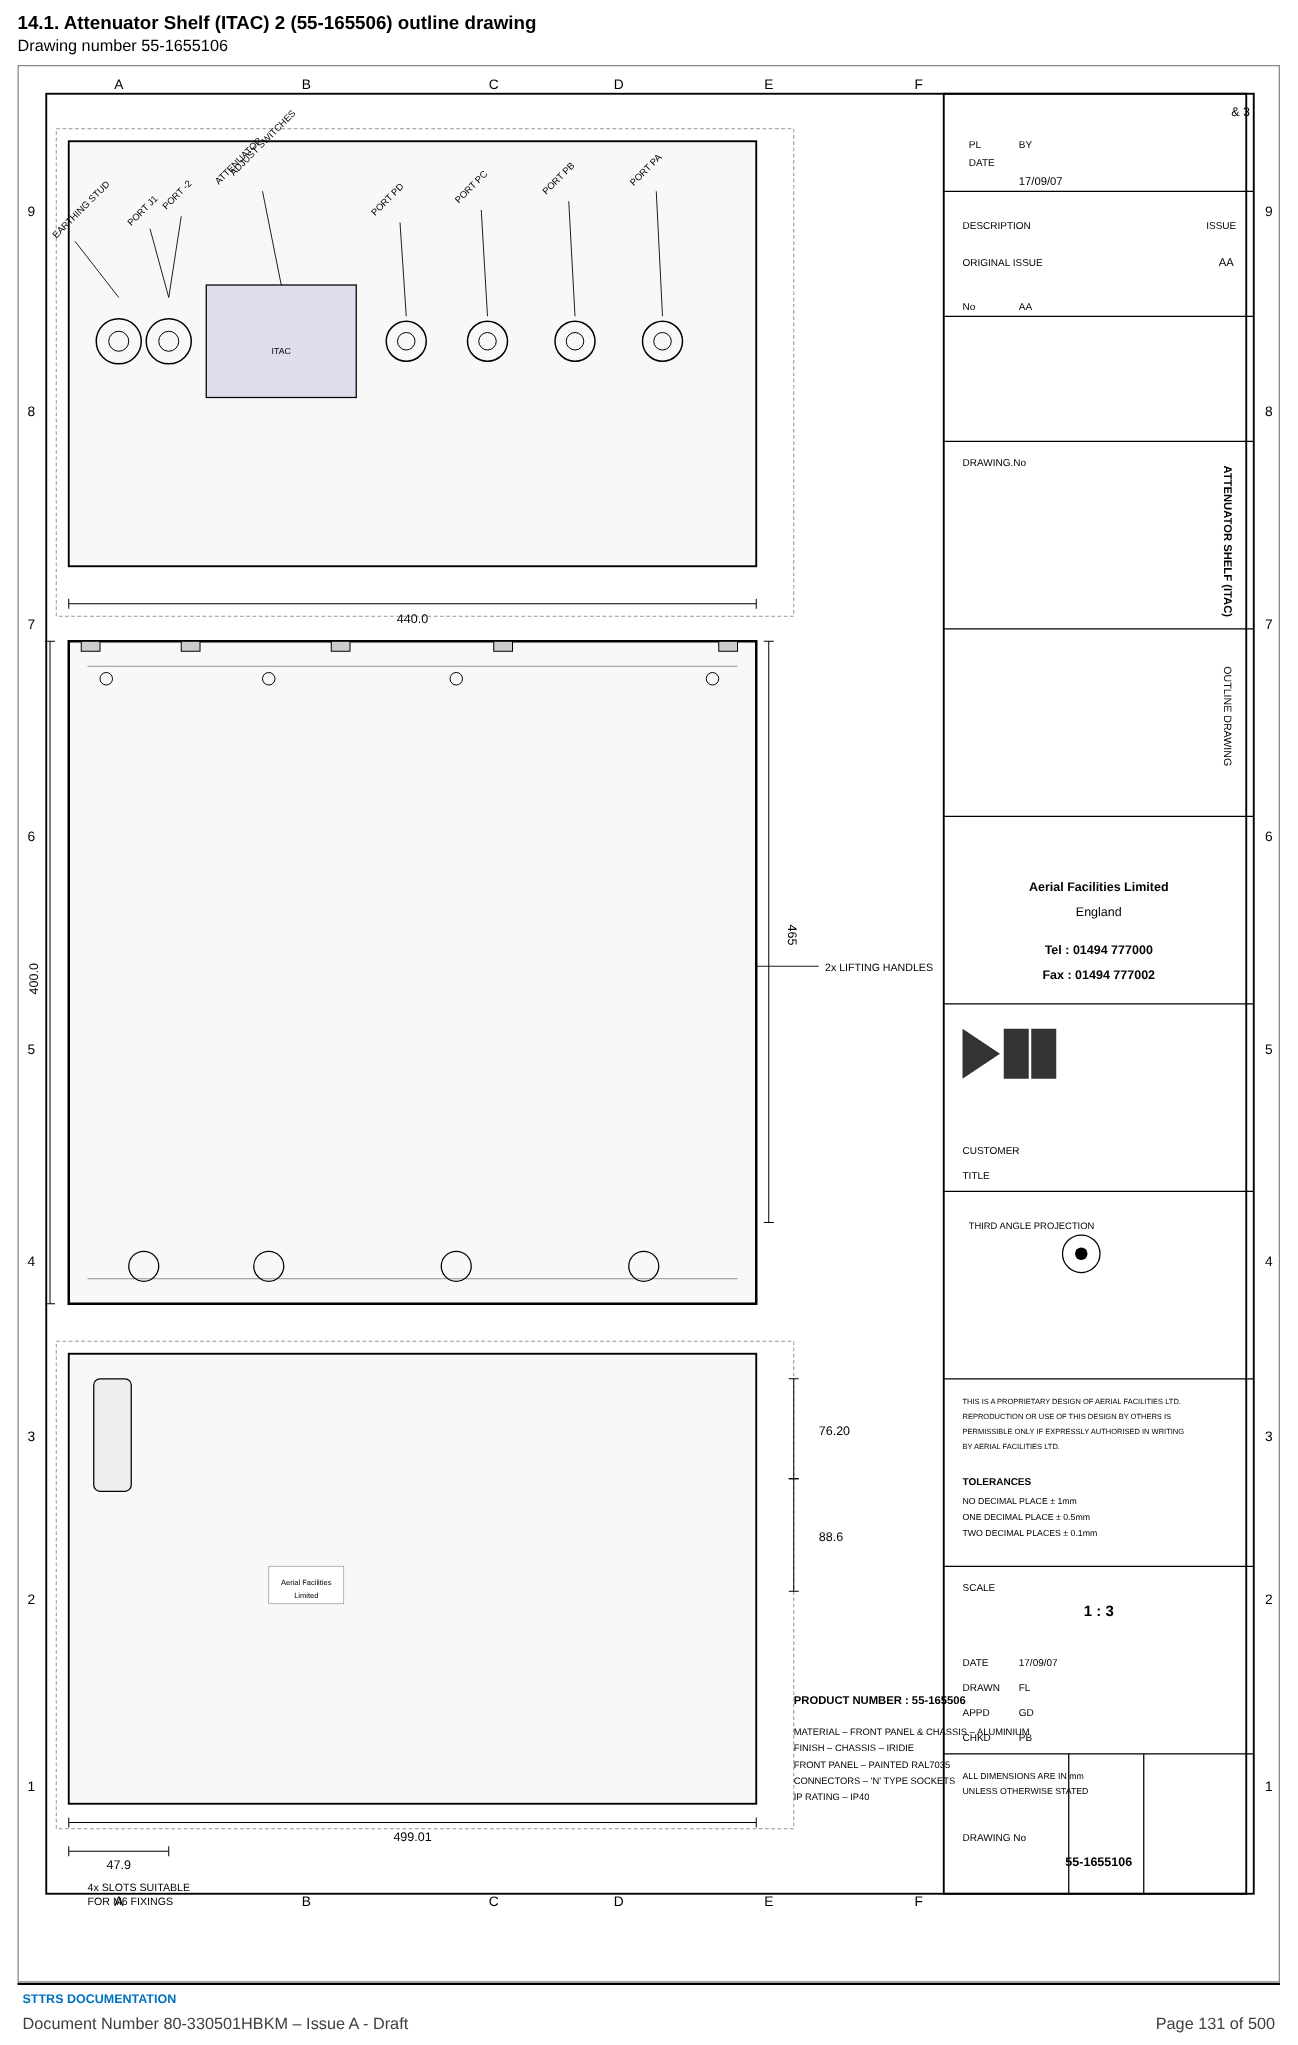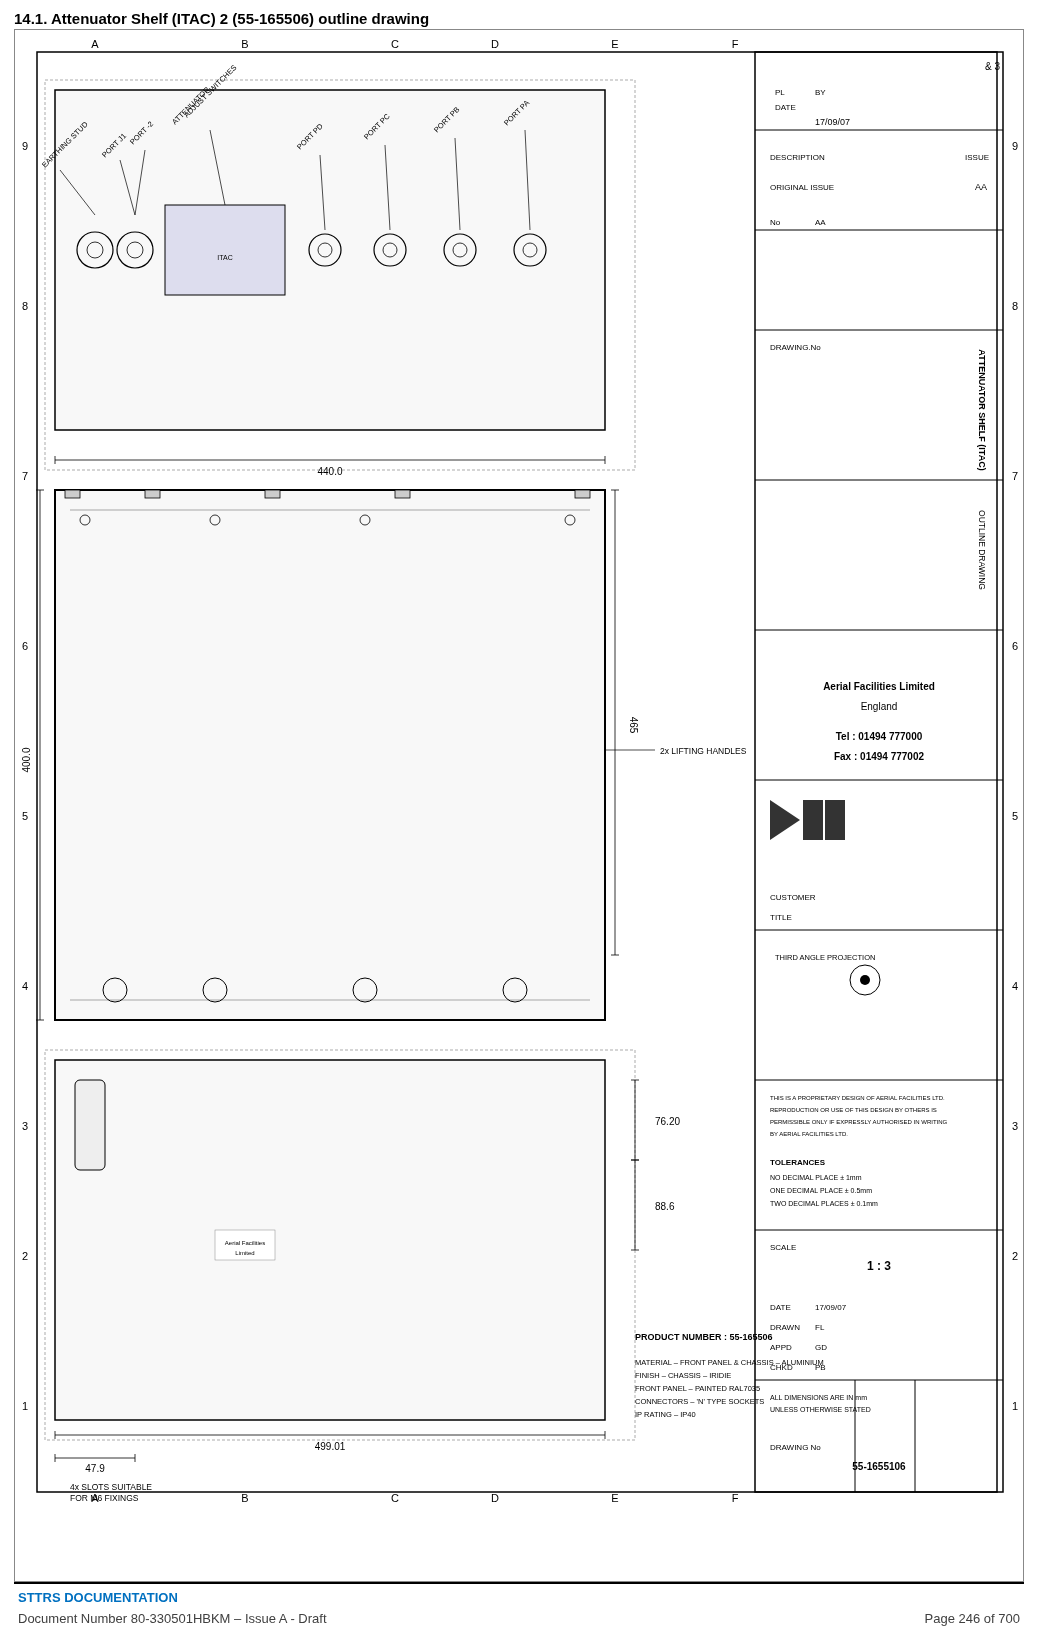--- a/index.html
+++ b/index.html
@@ -42,21 +42,21 @@
     }
     
     #footer-area {
       border-top: 2px solid #000;
       padding: 6px 0 0 0;
       display: flex;
       flex-direction: column;
       gap: 2px;
     }
     #footer-sttrs {
-      font-size: 13px;
+      font-size: 10px;
       font-weight: bold;
       color: #0070c0;
       padding: 0 4px;
     }
     #footer-doc {
       font-size: 13px;
       color: #0070c0;
       padding: 4px 4px 0 4px;
       display: flex;
       justify-content: space-between;
@@ -64,20 +64,21 @@
     #footer-doc span {
       color: #404040;
       font-size: 13px;
     }
   </style>
 </head>
 <body>
 
 <div id="main-container">
   <div id="page-title">14.1. Attenuator Shelf (ITAC) 2 (55-165506) outline drawing</div>
+  <div id="drawing-number">Drawing number 55-1655106</div>
 
   <div id="drawing-area">
     <div id="drawing-svg-container">
       <svg width="1010" height="1480" viewBox="0 0 1010 1480" xmlns="http://www.w3.org/2000/svg" style="display:block;">
 
         <text x="80" y="18" font-size="11" font-family="Arial" text-anchor="middle">A</text>
         <text x="230" y="18" font-size="11" font-family="Arial" text-anchor="middle">B</text>
         <text x="380" y="18" font-size="11" font-family="Arial" text-anchor="middle">C</text>
         <text x="480" y="18" font-size="11" font-family="Arial" text-anchor="middle">D</text>
         <text x="600" y="18" font-size="11" font-family="Arial" text-anchor="middle">E</text>
@@ -325,16 +326,16 @@
 
         <text x="970" y="40" font-size="10" font-family="Arial">&amp; 3</text>
       </svg>
     </div>
   </div>
 
   <div id="footer-area">
     <div id="footer-sttrs">STTRS DOCUMENTATION</div>
     <div id="footer-doc">
       <span>Document Number 80-330501HBKM – Issue A - Draft</span>
-      <span>Page 246 of 700</span>
+      <span>Page 131 of 500</span>
     </div>
   </div>
 </div>
 
 </body></html>

